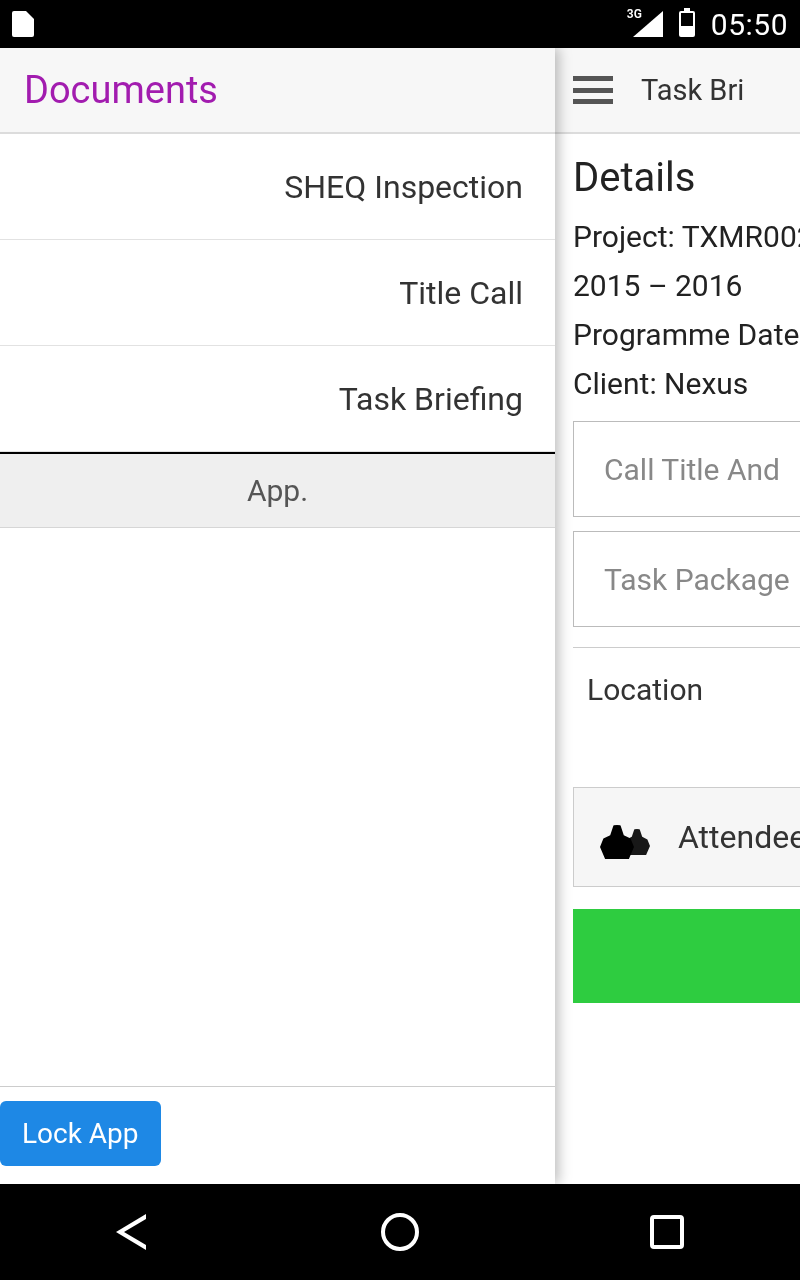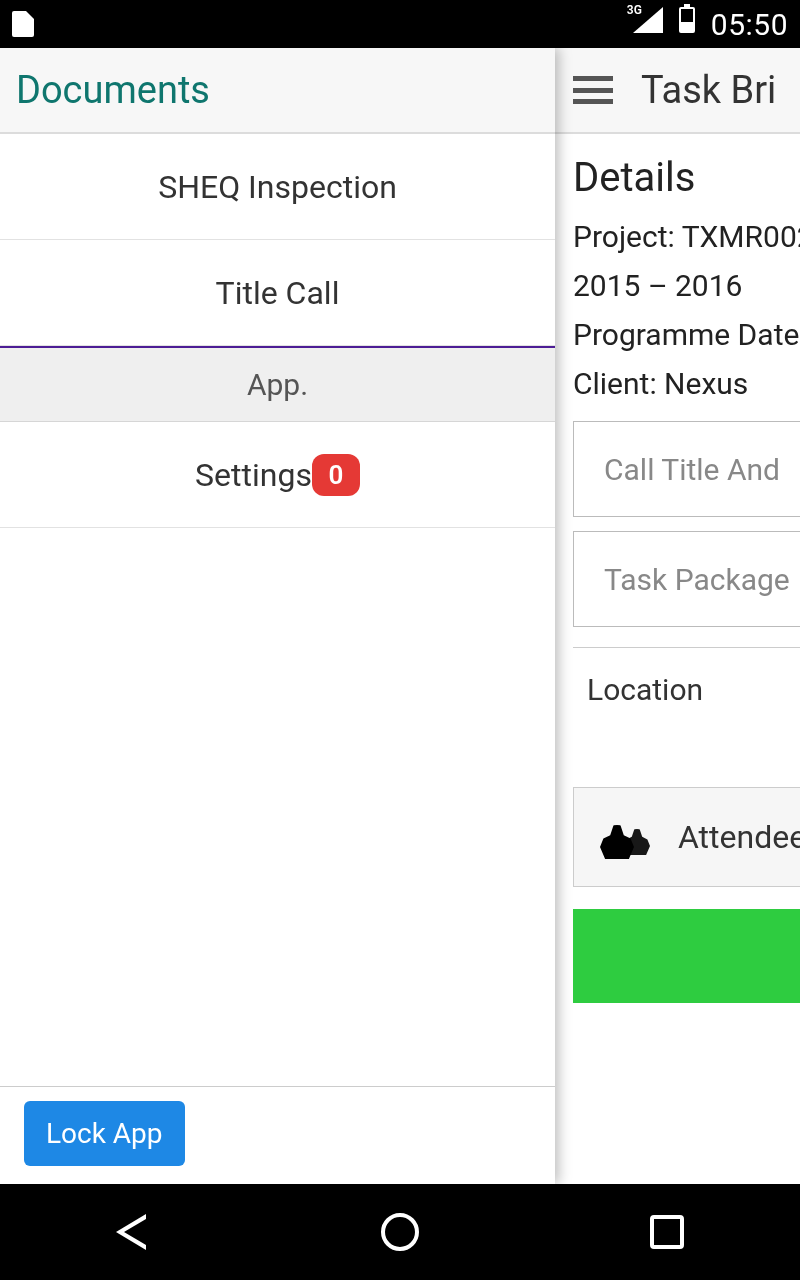--- a/index.html
+++ b/index.html
@@ -6,21 +6,21 @@
 html, body { width: 800px; height: 1280px; overflow: hidden; background: #000; }
 
 .screen { width: 800px; height: 1280px; display: flex; flex-direction: column; }
 
 
 .status-bar {
   height: 48px; background: #000; color: #fff;
   display: flex; align-items: center; justify-content: space-between;
   padding: 0 12px; font-size: 26px; font-weight: 400;
 }
-.status-left, .status-right { display: flex; gap: 16px; }
+.status-left, .status-right { display: flex; align-items: center; gap: 16px; }
 .sd-icon { width: 22px; height: 26px; background: #fff; border-radius: 2px; position: relative; }
 .sd-icon::before { content: ""; position: absolute; top: 0; right: 0; width: 8px; height: 8px; background: #000; clip-path: polygon(100% 0, 100% 100%, 0 0); }
 .sig-wrap { position: relative; width: 30px; height: 26px; }
 .sig-tri { position: absolute; bottom: 0; right: 0; width: 0; height: 0; border-style: solid; border-width: 0 0 26px 30px; border-color: transparent transparent #fff transparent; }
 .sig-label { position: absolute; top: -4px; left: -6px; font-size: 12px; font-weight: 600; color: #fff; }
 .batt { width: 16px; height: 26px; border: 2px solid #fff; border-radius: 2px; position: relative; }
 .batt::before { content: ""; position: absolute; top: -5px; left: 3px; width: 6px; height: 3px; background: #fff; }
 .batt::after { content: ""; position: absolute; bottom: 0; left: 0; right: 0; height: 40%; background: #fff; }
 .clock { font-size: 30px; letter-spacing: 0.5px; }
 
@@ -31,44 +31,44 @@
 .drawer {
   position: absolute; top: 0; left: 0; bottom: 0;
   width: 555px;
   background: #fff;
   display: flex; flex-direction: column;
   box-shadow: 4px 0 12px rgba(0,0,0,0.25);
   z-index: 10;
 }
 .drawer-header {
   height: 86px; display: flex; align-items: center;
-  padding: 0 16px; font-size: 38px; color: #0f766e;
+  padding: 0 24px; font-size: 38px; color: #a21caf;
   background: #f7f7f7;
   border-bottom: 2px solid #dcdcdc;
 }
 .drawer-list { flex: 1; overflow: hidden; }
 .drawer-row {
-  height: 106px; display: flex; align-items: center; justify-content: center;
+  height: 106px; display: flex; align-items: center; justify-content: flex-end;
   padding: 0 32px; border-bottom: 1px solid #e2e2e2;
   font-size: 32px; color: #333;
 }
 .section-row {
   height: 76px; background: #efefef; justify-content: center;
   font-size: 30px; color: #555;
-  border-top: 2px solid #4c1d95; border-bottom: 1px solid #d6d6d6;
+  border-top: 2px solid #000000; border-bottom: 1px solid #d6d6d6;
 }
 .badge {
   min-width: 48px; height: 42px; padding: 0 12px;
   background: #e53935; color: #fff; border-radius: 12px;
   display: flex; align-items: center; justify-content: center;
   font-size: 26px; font-weight: 600;
 }
 .drawer-footer {
   border-top: 1px solid #ccc;
-  padding: 14px 24px 18px;
+  padding: 14px 0 18px;
 }
 .lock-btn {
   background: #1e88e5; color: #fff; border: none;
   padding: 16px 22px; font-size: 28px; border-radius: 6px;
 }
 
 
 .detail {
   position: absolute; top: 0; bottom: 0; left: 555px; right: 0;
   width: 600px; 
@@ -76,21 +76,21 @@
   display: flex; flex-direction: column;
   padding: 0 0 0 0;
 }
 .detail-header {
   height: 86px; display: flex; align-items: center;
   background: #f7f7f7; border-bottom: 2px solid #dcdcdc;
   padding: 0 18px; gap: 28px;
 }
 .hamburger { width: 40px; height: 28px; display: flex; flex-direction: column; justify-content: space-between; }
 .hamburger span { display: block; height: 5px; background: #555; }
-.detail-title { font-size: 38px; color: #333; white-space: nowrap; }
+.detail-title { font-size: 29px; color: #333; white-space: nowrap; }
 
 .detail-body { padding: 20px 0 0 18px; font-size: 28px; color: #222; }
 .details-heading { font-size: 40px; margin-bottom: 18px; }
 .meta-line { font-size: 30px; margin-bottom: 14px; white-space: nowrap; }
 
 .text-input {
   border: 1px solid #bbb; height: 96px;
   display: flex; align-items: center; padding: 0 30px;
   font-size: 30px; color: #888; margin-bottom: 14px;
   margin-top: 20px;
@@ -197,26 +197,25 @@
 
     <div class="drawer">
       <div class="drawer-header">Documents</div>
       <div class="drawer-list">
         <div class="drawer-row">
           <span>SHEQ Inspection</span>
         </div>
         <div class="drawer-row">
           <span>Title Call</span>
         </div>
+        <div class="drawer-row">
+          <span>Task Briefing</span>
+        </div>
         <div class="drawer-row section-row">
           <span>App.</span>
-        </div>
-        <div class="drawer-row">
-          <span>Settings</span>
-          <span class="badge">0</span>
         </div>
       </div>
       <div class="drawer-footer">
         <button class="lock-btn">Lock App</button>
       </div>
     </div>
 
   </div>
 
   <div class="navbar">

